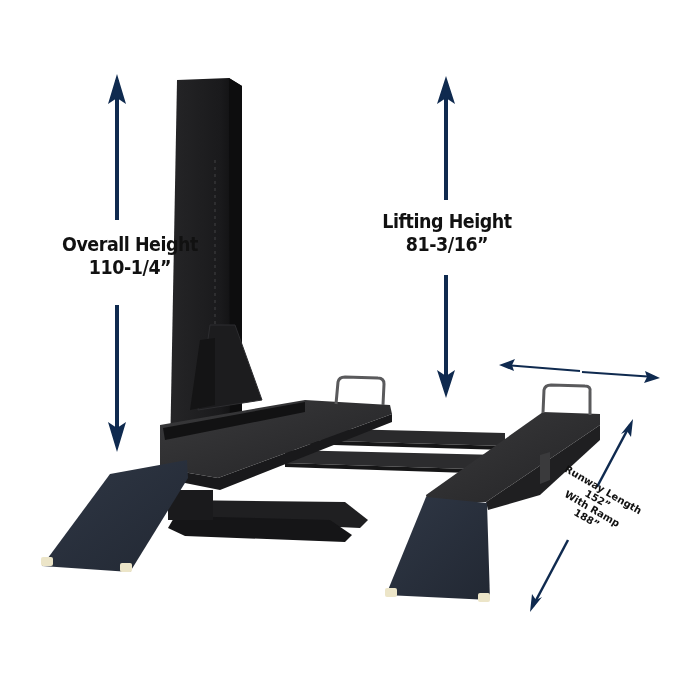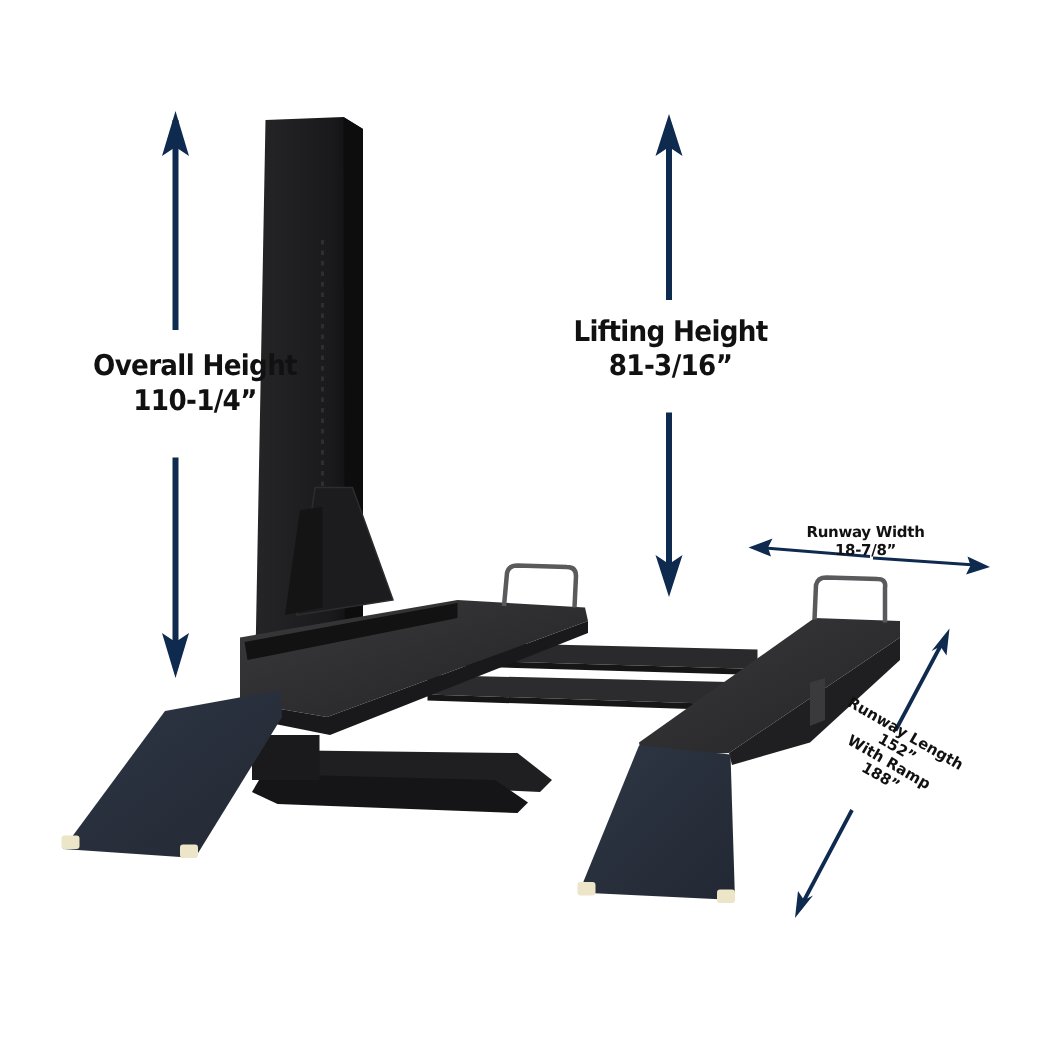--- a/index.html
+++ b/index.html
@@ -119,24 +119,20 @@
   <div class="label lbl-overall">
     <span class="l1">Overall Height</span>
     <span class="l2">110-1/4”</span>
   </div>
 
   <div class="label lbl-lifting">
     <span class="l1">Lifting Height</span>
     <span class="l2">81-3/16”</span>
   </div>
 
-  <div class="label lbl-width">
-    <span class="l1">Runway Width</span>
-    <span class="l2">18-7/8”</span>
-  </div>
 
   <div class="label lbl-length">
     <span class="l1">Runway Length</span>
     <span class="l2">152”</span>
     <span class="l1">With Ramp</span>
     <span class="l2">188”</span>
   </div>
 </div>
 
 </body></html>

